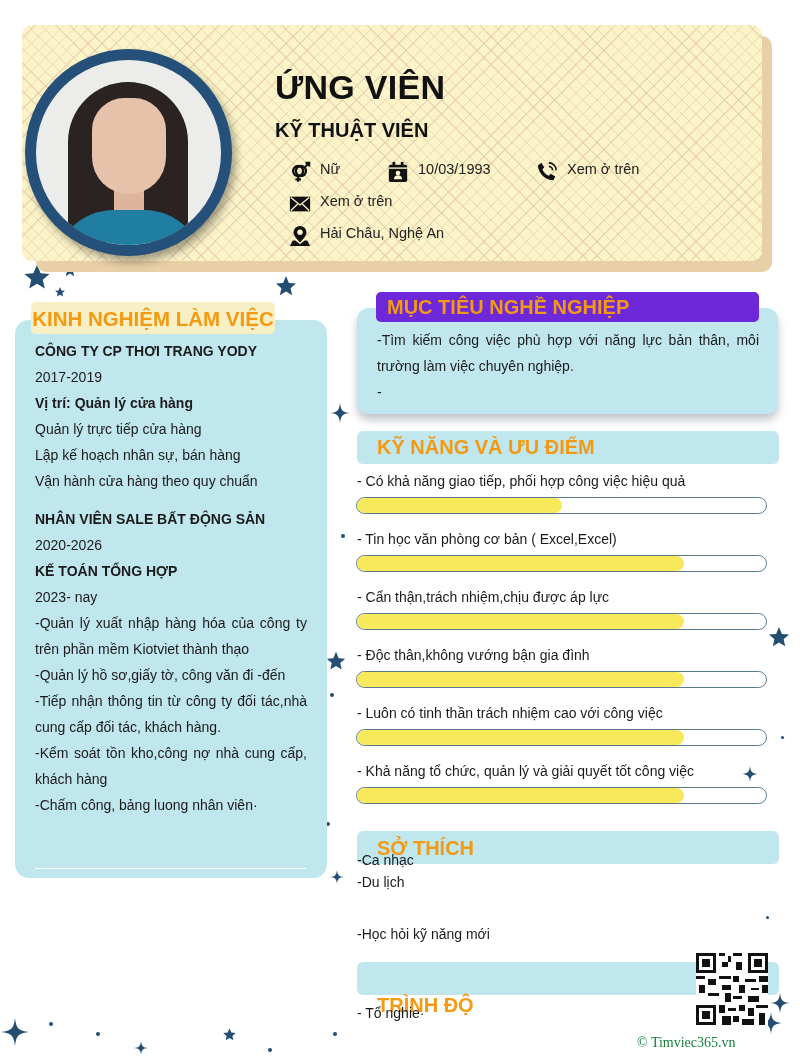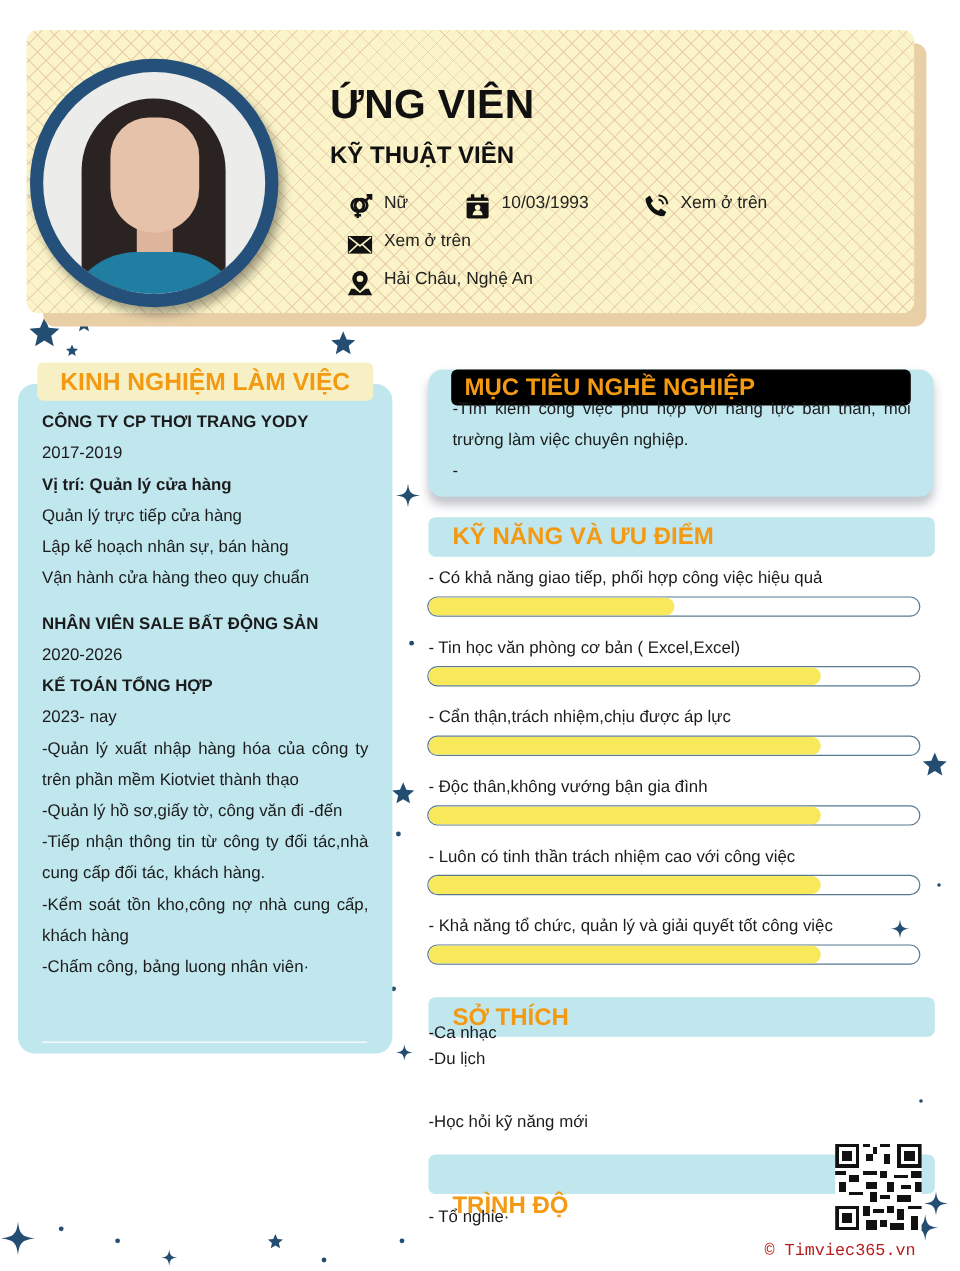--- a/index.html
+++ b/index.html
@@ -23,46 +23,46 @@
   .avatar .shirt { position: absolute; left: 18px; top: 150px; width: 150px; height: 60px; border-radius: 60px 60px 0 0; background: #1f7ea1; }
   .avatar .neck { position: absolute; left: 78px; top: 126px; width: 30px; height: 30px; background: #dcb59c; }
 
   .name { position: absolute; left: 275px; top: 68px; font-size: 34px; font-weight: bold; color: #111; letter-spacing: 0.3px; }
   .job { position: absolute; left: 275px; top: 119px; font-size: 20px; font-weight: bold; color: #111; }
   .info { position: absolute; display: flex; font-size: 14.5px; color: #222; }
   .info svg { width: 22px; height: 22px; margin-right: 9px; }
 
   
   .left-box { position: absolute; left: 15px; top: 320px; width: 312px; height: 558px; background: #c0e6ee; border-radius: 14px; }
-  .left-title { position: absolute; left: 31px; top: 302px; width: 280px; height: 32px; background: #f7f0c4; border-radius: 5px;
+  .left-title { position: absolute; left: 31px; top: 302px; width: 244px; height: 32px; background: #f7f0c4; border-radius: 5px;
     text-align: center; font-size: 20.5px; font-weight: bold; color: #f39a12; line-height: 34px; }
   .left-content { position: absolute; left: 35px; top: 338px; width: 272px; font-size: 14px; line-height: 26px; color: #1b1b1b; }
   .left-content .bold { font-weight: bold; }
   .left-content .gap { height: 12px; }
   .left-content .just { text-align: justify; text-align-last: left; }
   .left-rule { position: absolute; left: 35px; top: 868px; width: 271px; height: 1px; background: #ffffff; }
 
   
   .obj-box { position: absolute; left: 357px; top: 308px; width: 421px; height: 106px; background: #c0e6ee; border-radius: 12px;
     box-shadow: 0 6px 8px rgba(80,90,110,0.35); }
-  .obj-title { position: absolute; left: 376px; top: 292px; width: 383px; height: 30px; background: #000000; border-radius: 5px;
-    font-size: 20px; font-weight: bold; color: #f39a12; line-height: 30px; padding-left: 11px; margin-top: 16px; }
+  .obj-title { position: absolute; left: 376px; top: 292px; width: 383px; height: 30px; background: #6d28d9; border-radius: 5px;
+    font-size: 20px; font-weight: bold; color: #f39a12; line-height: 30px; padding-left: 11px; }
   .obj-text { position: absolute; left: 377px; top: 327px; width: 382px; font-size: 14px; line-height: 26px; text-align: justify; }
 
   .sec-bar { position: absolute; left: 357px; width: 422px; height: 33px; background: #c0e6ee; border-radius: 6px; }
   .sec-title { position: absolute; left: 377px; font-size: 20px; font-weight: bold; color: #f39a12; }
 
   .skill-label { position: absolute; left: 357px; font-size: 14px; color: #1b1b1b; }
   .skill-track { position: absolute; left: 356px; width: 411px; height: 17px; border: 1.3px solid #5a7a90; border-radius: 9px; background: #fff; overflow: hidden; }
   .skill-fill { height: 100%; background: #f8e95a; border-radius: 9px; }
 
   .hobby { position: absolute; left: 357px; font-size: 14px; color: #1b1b1b; }
 
   .qr { position: absolute; left: 696px; top: 953px; width: 72px; height: 72px; }
-  .copyright { position: absolute; left: 637px; top: 1035px; font-family: Liberation Mono, monospace; font-size: 14px; color: #b91c1c; }
+  .copyright { position: absolute; left: 637px; top: 1035px; font-family: Liberation Serif, serif; font-size: 14px; color: #15803d; }
 
   .star { position: absolute; fill: #244d72; }
   .dot { position: absolute; width: 4px; height: 4px; border-radius: 50%; background: #244d72; }
 </style>
 </head>
 <body>
 
 <svg class="star" style="left:22px;top:262px;width:30px;height:30px" viewBox="0 0 24 24">
     <path d="M12 2l2.9 6.9 7.1.6-5.4 4.7 1.6 7-6.2-3.8-6.2 3.8 1.6-7L2 9.5l7.1-.6z"></path>
   </svg>

